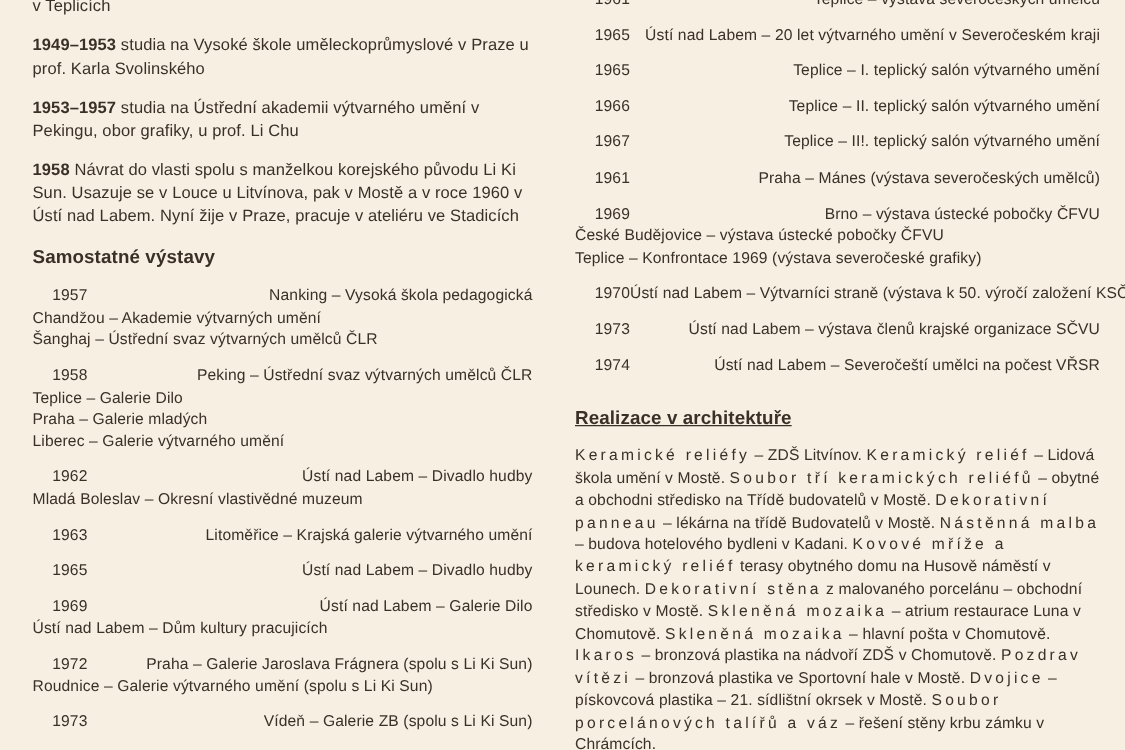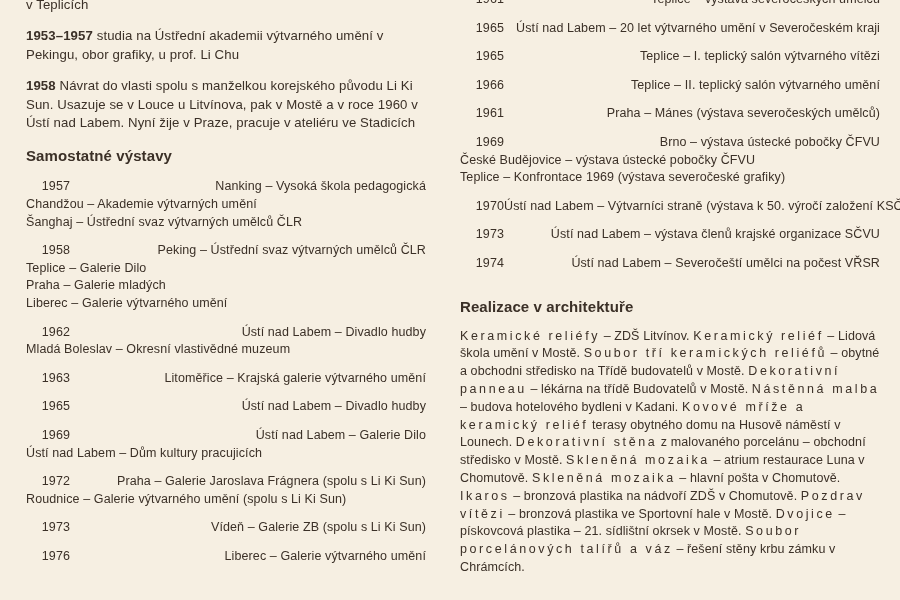--- a/index.html
+++ b/index.html
@@ -45,21 +45,21 @@
 
   
   .heading {
     font-size: 15px;
     font-weight: 700;
     line-height: 20px;
     margin: 0 0 12px 0;
     letter-spacing: .1px;
   }
   .heading-exh { margin-top: 14px; }
-  .heading-arch { margin: 0 0 11px 0; padding-top: 13px; }
+  .heading-arch { margin: 0 0 11px 0; padding-top: 13px; text-decoration: underline; }
 
   
   .entry {
     margin: 0 0 11px 0;
     font-size: 12.5px;
     line-height: 17.6px;
     letter-spacing: .1px;
   }
   .entry-line {
     display: block;
@@ -92,20 +92,21 @@
 </style>
 </head>
 <body>
 
 <div class="page">
 
   <div class="col col-left">
 
     <div id="bio-block">
         <p class="bio-para bio-first">v Teplicích</p>
+        <p class="bio-para"><b>1949–1953</b> studia na Vysoké škole uměleckoprůmyslové v Praze u prof. Karla Svolinského</p>
         <p class="bio-para"><b>1953–1957</b> studia na Ústřední akademii výtvarného umění v Pekingu, obor grafiky, u prof. Li Chu</p>
         <p class="bio-para"><b>1958</b> Návrat do vlasti spolu s manželkou korejského původu Li Ki Sun. Usazuje se v Louce u Litvínova, pak v Mostě a v roce 1960 v Ústí nad Labem. Nyní žije v Praze, pracuje v ateliéru ve Stadicích</p>
       </div>
 
     <h2 class="heading heading-exh">Samostatné výstavy</h2>
 
     <div id="solo-list">
         <div class="entry">
           <div class="entry-line first">
             <span class="yr">1957</span>
@@ -183,31 +184,37 @@
         </div>
         <div class="entry">
           <div class="entry-line first">
             <span class="yr">1965</span>
             <span class="txt">Ústí nad Labem – 20 let výtvarného umění v Severočeském kraji</span>
           </div>
         </div>
         <div class="entry">
           <div class="entry-line first">
             <span class="yr">1965</span>
-            <span class="txt">Teplice – I. teplický salón výtvarného vítězi</span>
+            <span class="txt">Teplice – I. teplický salón výtvarného umění</span>
           </div>
         </div>
         <div class="entry">
           <div class="entry-line first">
             <span class="yr">1966</span>
             <span class="txt">Teplice – II. teplický salón výtvarného umění</span>
           </div>
         </div>
         <div class="entry">
           <div class="entry-line first">
+            <span class="yr">1967</span>
+            <span class="txt">Teplice – II!. teplický salón výtvarného umění</span>
+          </div>
+        </div>
+        <div class="entry">
+          <div class="entry-line first">
             <span class="yr">1961</span>
             <span class="txt">Praha – Mánes (výstava severočeských umělců)</span>
           </div>
         </div>
         <div class="entry">
           <div class="entry-line first">
             <span class="yr">1969</span>
             <span class="txt">Brno – výstava ústecké pobočky ČFVU</span>
           </div>
           <div class="entry-line wrap">České Budějovice – výstava ústecké pobočky ČFVU</div>

